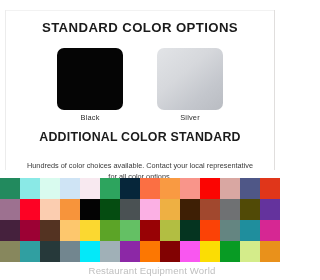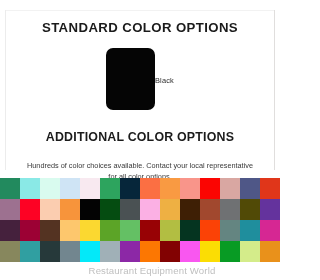--- a/index.html
+++ b/index.html
@@ -71,21 +71,21 @@
 
   .swatch-row {
     display: flex;
     justify-content: center;
     gap: 32px;
     margin-top: 14px;
   }
 
   .swatch-cell {
     display: flex;
-    flex-direction: row;
+    flex-direction: column;
     align-items: center;
     width: 68px;
   }
 
   .swatch {
     width: 66px;
     height: 62px;
     border-radius: 7px;
   }
 
@@ -175,26 +175,30 @@
   <div class="standard-section">
     <div class="title">STANDARD COLOR OPTIONS</div>
 
     <div class="swatch-row">
 
       <div class="swatch-cell">
         <div class="swatch black"></div>
         <div class="swatch-label">Black</div>
       </div>
 
+      <div class="swatch-cell">
+        <div class="swatch silver"></div>
+        <div class="swatch-label">Silver</div>
+      </div>
 
     </div>
   </div>
 
   <div class="additional-section">
-    <div class="subtitle">ADDITIONAL COLOR OPTIONS</div>
+    <div class="subtitle">ADDITIONAL COLOR STANDARD</div>
     <div class="blurb">
       <span>Hundreds of color choices available. Contact your</span>
       <span>local representative for all color options.</span>
     </div>
   </div>
 
   <div class="color-grid" id="color-grid">
       <i style="background: rgb(34, 138, 94);"></i>
       <i style="background: rgb(138, 233, 230);"></i>
       <i style="background: rgb(217, 251, 239);"></i>

